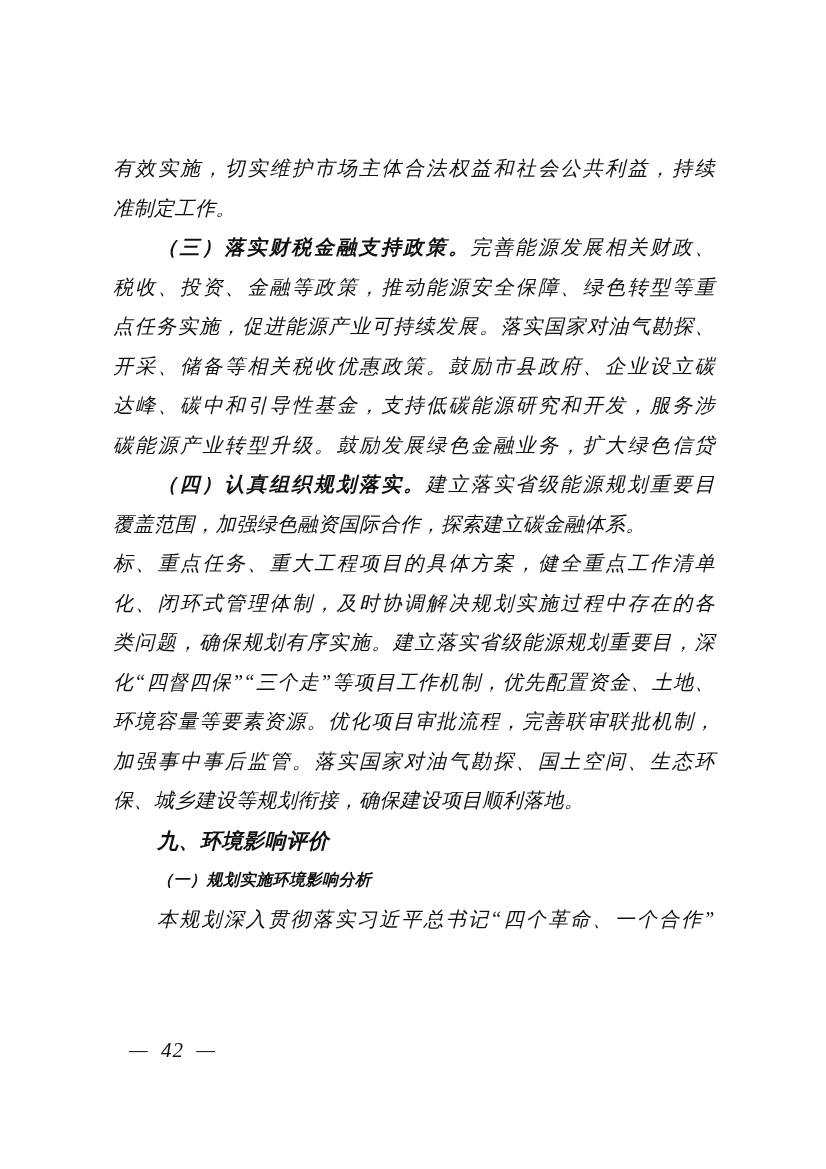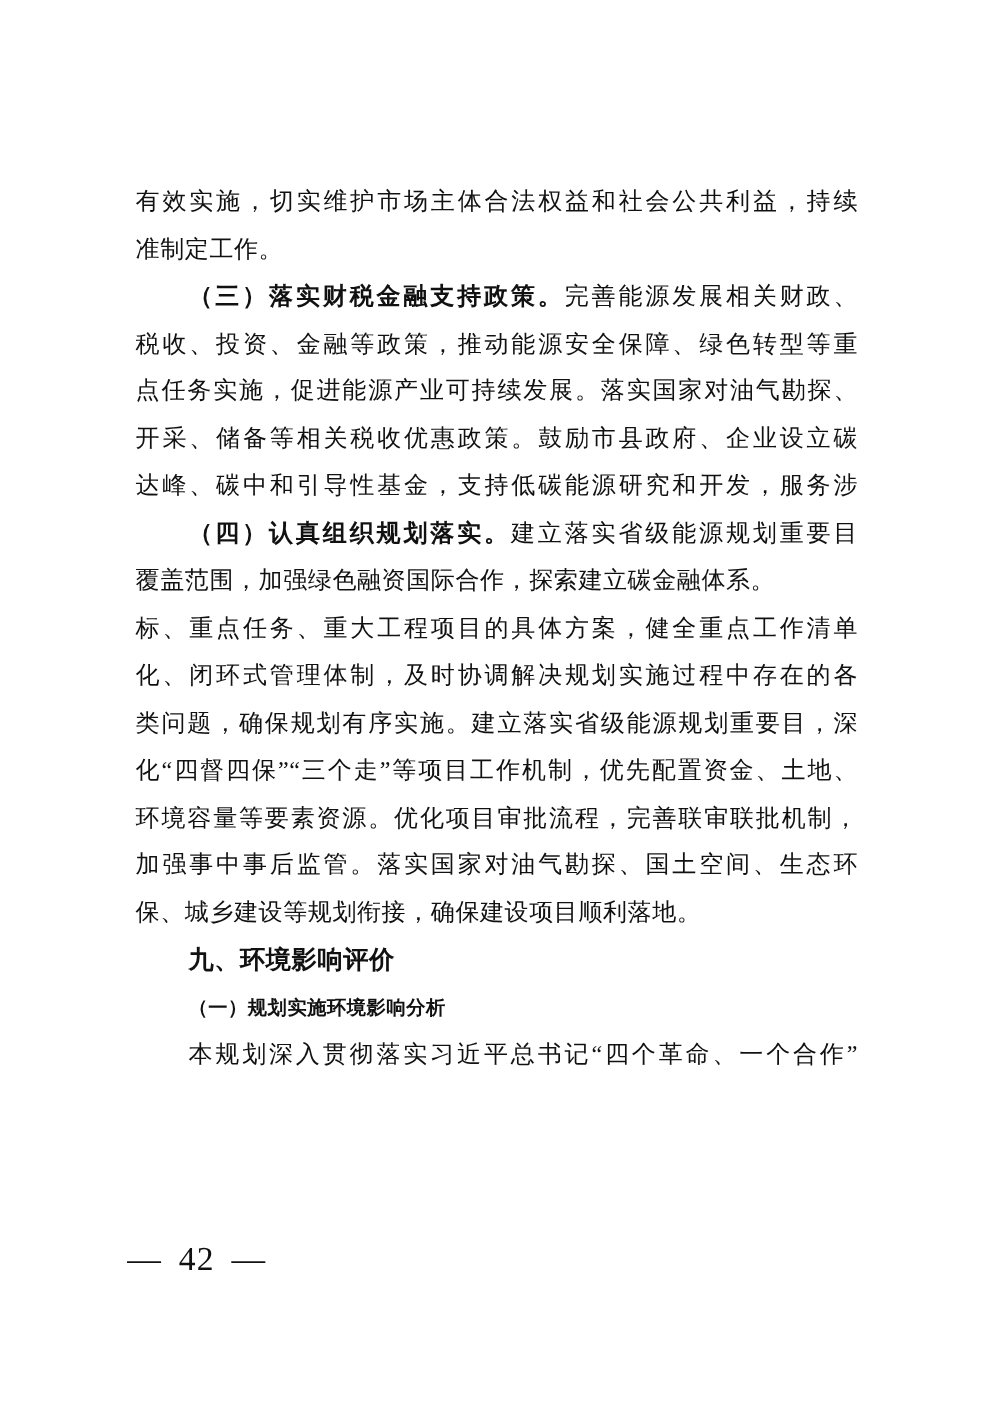--- a/index.html
+++ b/index.html
@@ -10,20 +10,21 @@
     position: relative;
     overflow: hidden;
     font-family: "Liberation Serif", "DejaVu Serif", serif;
     color: #111111;
   }
   .page {
     position: absolute;
     left: 0; top: 0;
     width: 826px; height: 844px;
     background: #ffffff;
+    font-style: italic;
   }
   .text-block {
     position: absolute;
     left: 113px;
     top: 149px;
     width: 602px;
   }
   .line {
     height: 39.5px;
     line-height: 39.5px;
@@ -47,44 +48,45 @@
     text-align-last: left;
   }
   .heading2 {
     font-weight: bold;
     font-size: 16px;
     text-align: left;
     text-align-last: left;
   }
   .footer {
     position: absolute;
-    left: 106px;
+    left: 129px;
     top: 1032px;
     height: 36px;
     line-height: 36px;
-    font-size: 28px;
+    font-size: 21px;
     letter-spacing: 1px;
     word-spacing: 6px;
     color: #111111;
   }
 </style>
 </head>
 <body>
 
 <div class="page">
   <div class="text-block">
 
     <div class="line">有效实施，切实维护市场主体合法权益和社会公共利益，持续</div>
     <div class="line lastline">准制定工作。</div>
 
     <div class="line indent"><span class="bold-lead">（三）落实财税金融支持政策。</span><span>完善能源发展相关财政、</span></div>
     <div class="line">税收、投资、金融等政策，推动能源安全保障、绿色转型等重</div>
     <div class="line">点任务实施，促进能源产业可持续发展。落实国家对油气勘探、</div>
     <div class="line">开采、储备等相关税收优惠政策。鼓励市县政府、企业设立碳</div>
     <div class="line">达峰、碳中和引导性基金，支持低碳能源研究和开发，服务涉</div>
+    <div class="line">碳能源产业转型升级。鼓励发展绿色金融业务，扩大绿色信贷</div>
     <div class="line indent"><span class="bold-lead">（四）认真组织规划落实。</span><span>建立落实省级能源规划重要目</span></div>
 
     <div class="line lastline">覆盖范围，加强绿色融资国际合作，探索建立碳金融体系。</div>
     <div class="line">标、重点任务、重大工程项目的具体方案，健全重点工作清单</div>
     <div class="line">化、闭环式管理体制，及时协调解决规划实施过程中存在的各</div>
     <div class="line">类问题，确保规划有序实施。建立落实省级能源规划重要目，深</div>
     <div class="line">化“四督四保”“三个走”等项目工作机制，优先配置资金、土地、</div>
     <div class="line">环境容量等要素资源。优化项目审批流程，完善联审联批机制，</div>
     <div class="line">加强事中事后监管。落实国家对油气勘探、国土空间、生态环</div>
     <div class="line lastline">保、城乡建设等规划衔接，确保建设项目顺利落地。</div>

